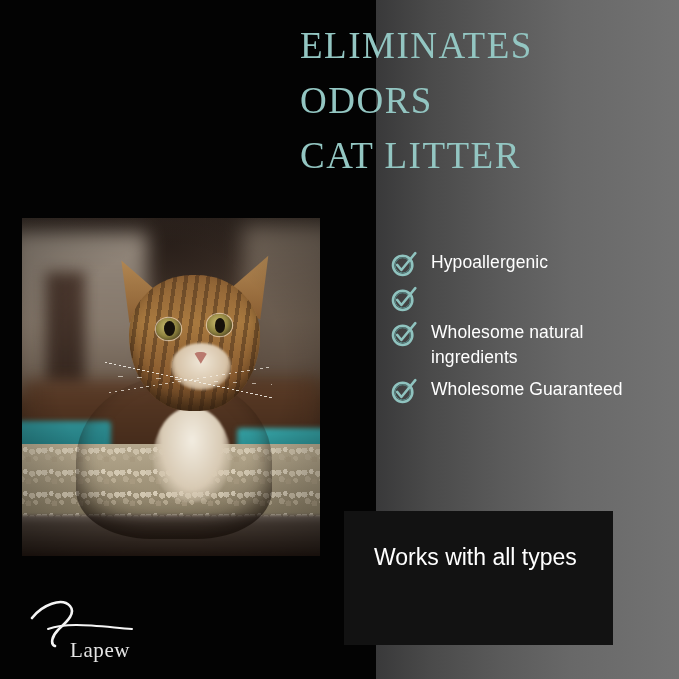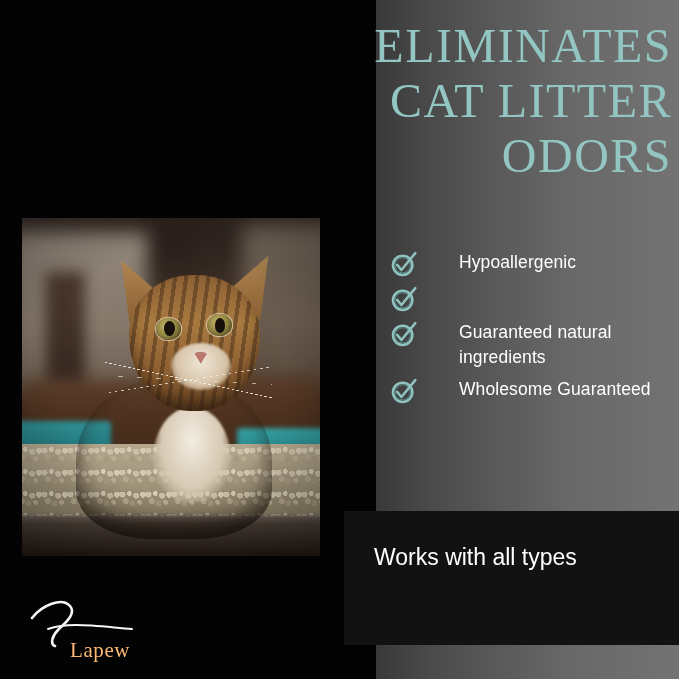--- a/index.html
+++ b/index.html
@@ -36,23 +36,22 @@
     width: 376px; height: 679px;
     background: #030303;
   }
 
   
   .headline {
     position: absolute;
     left: 300px;
     top: 18px;
     width: 372px;
-    text-align: right;
     font-family: "Liberation Serif", "DejaVu Serif", serif;
-    font-size: 48px;
+    font-size: 37px;
     line-height: 55px;
     letter-spacing: 1.5px;
     color: #93c6c2;
     z-index: 5;
   }
   .headline .hl-line { display: block; white-space: nowrap; }
 
   
   .photo {
     position: absolute;
@@ -209,42 +208,41 @@
     position: absolute;
     left: 390px;
     top: 250px;
     width: 285px;
     z-index: 5;
   }
   .feature-row {
     display: flex;
     align-items: flex-start;
     margin-bottom: 7px;
-    gap: 28px;
   }
   .check-icon {
     flex: 0 0 auto;
     width: 27px;
     height: 27px;
     margin-right: 14px;
     margin-top: 1px;
   }
   .feature-text {
     color: #ffffff;
     font-size: 17.5px;
     line-height: 25px;
     letter-spacing: .1px;
   }
 
   
   .tagline-box {
     position: absolute;
     left: 344px;
     top: 511px;
-    width: 335px;
+    width: 269px;
     height: 134px;
     background: #121212;
     z-index: 7;
   }
   .tagline-text {
     position: absolute;
     left: 30px;
     top: 27px;
     width: 290px;
     color: #ffffff;
@@ -263,38 +261,38 @@
   }
   .logo-mark {
     position: absolute;
     left: 0; top: 0;
     width: 112px; height: 48px;
   }
   .logo-word {
     position: absolute;
     left: 42px;
     top: 38px;
-    color: #fdba74;
+    color: #e5e5e5;
     font-family: "Liberation Serif", "DejaVu Serif", serif;
     font-size: 21px;
     letter-spacing: .6px;
   }
 </style>
 </head>
 <body>
 
 <div id="ad">
 
   <div class="bg-gradient"></div>
   <div class="bg-black-left"></div>
 
   <div class="headline">
     <span class="hl-line">ELIMINATES</span>
+    <span class="hl-line">ODORS</span>
     <span class="hl-line">CAT LITTER</span>
-    <span class="hl-line">ODORS</span>
   </div>
 
   <div class="photo">
     <div class="ph-bg"></div>
     <div class="ph-wallpanel"></div>
     <div class="ph-doorframe"></div>
     <div class="ph-rightwall"></div>
     <div class="ph-floor"></div>
     <div class="ph-boxrim-l"></div>
     <div class="ph-boxrim-r"></div>
@@ -339,21 +337,21 @@
     </div>
 
     <div class="feature-row">
       <span class="check-icon">
         <svg viewBox="0 0 32 32" width="27" height="27">
           <circle cx="15" cy="17" r="11.5" fill="none" stroke="#8fc3bf" stroke-width="3"></circle>
           <circle cx="15" cy="17" r="9" fill="none" stroke="#5d9a97" stroke-width="1"></circle>
           <path d="M8.5 16.5 L13.5 22.5 L30 2.5" fill="none" stroke="#8fc3bf" stroke-width="3" stroke-linecap="round" stroke-linejoin="round"></path>
         </svg>
       </span>
-      <span class="feature-text">Guaranteed natural ingredients</span>
+      <span class="feature-text">Wholesome natural ingredients</span>
     </div>
 
     <div class="feature-row">
       <span class="check-icon">
         <svg viewBox="0 0 32 32" width="27" height="27">
           <circle cx="15" cy="17" r="11.5" fill="none" stroke="#8fc3bf" stroke-width="3"></circle>
           <circle cx="15" cy="17" r="9" fill="none" stroke="#5d9a97" stroke-width="1"></circle>
           <path d="M8.5 16.5 L13.5 22.5 L30 2.5" fill="none" stroke="#8fc3bf" stroke-width="3" stroke-linecap="round" stroke-linejoin="round"></path>
         </svg>
       </span>

